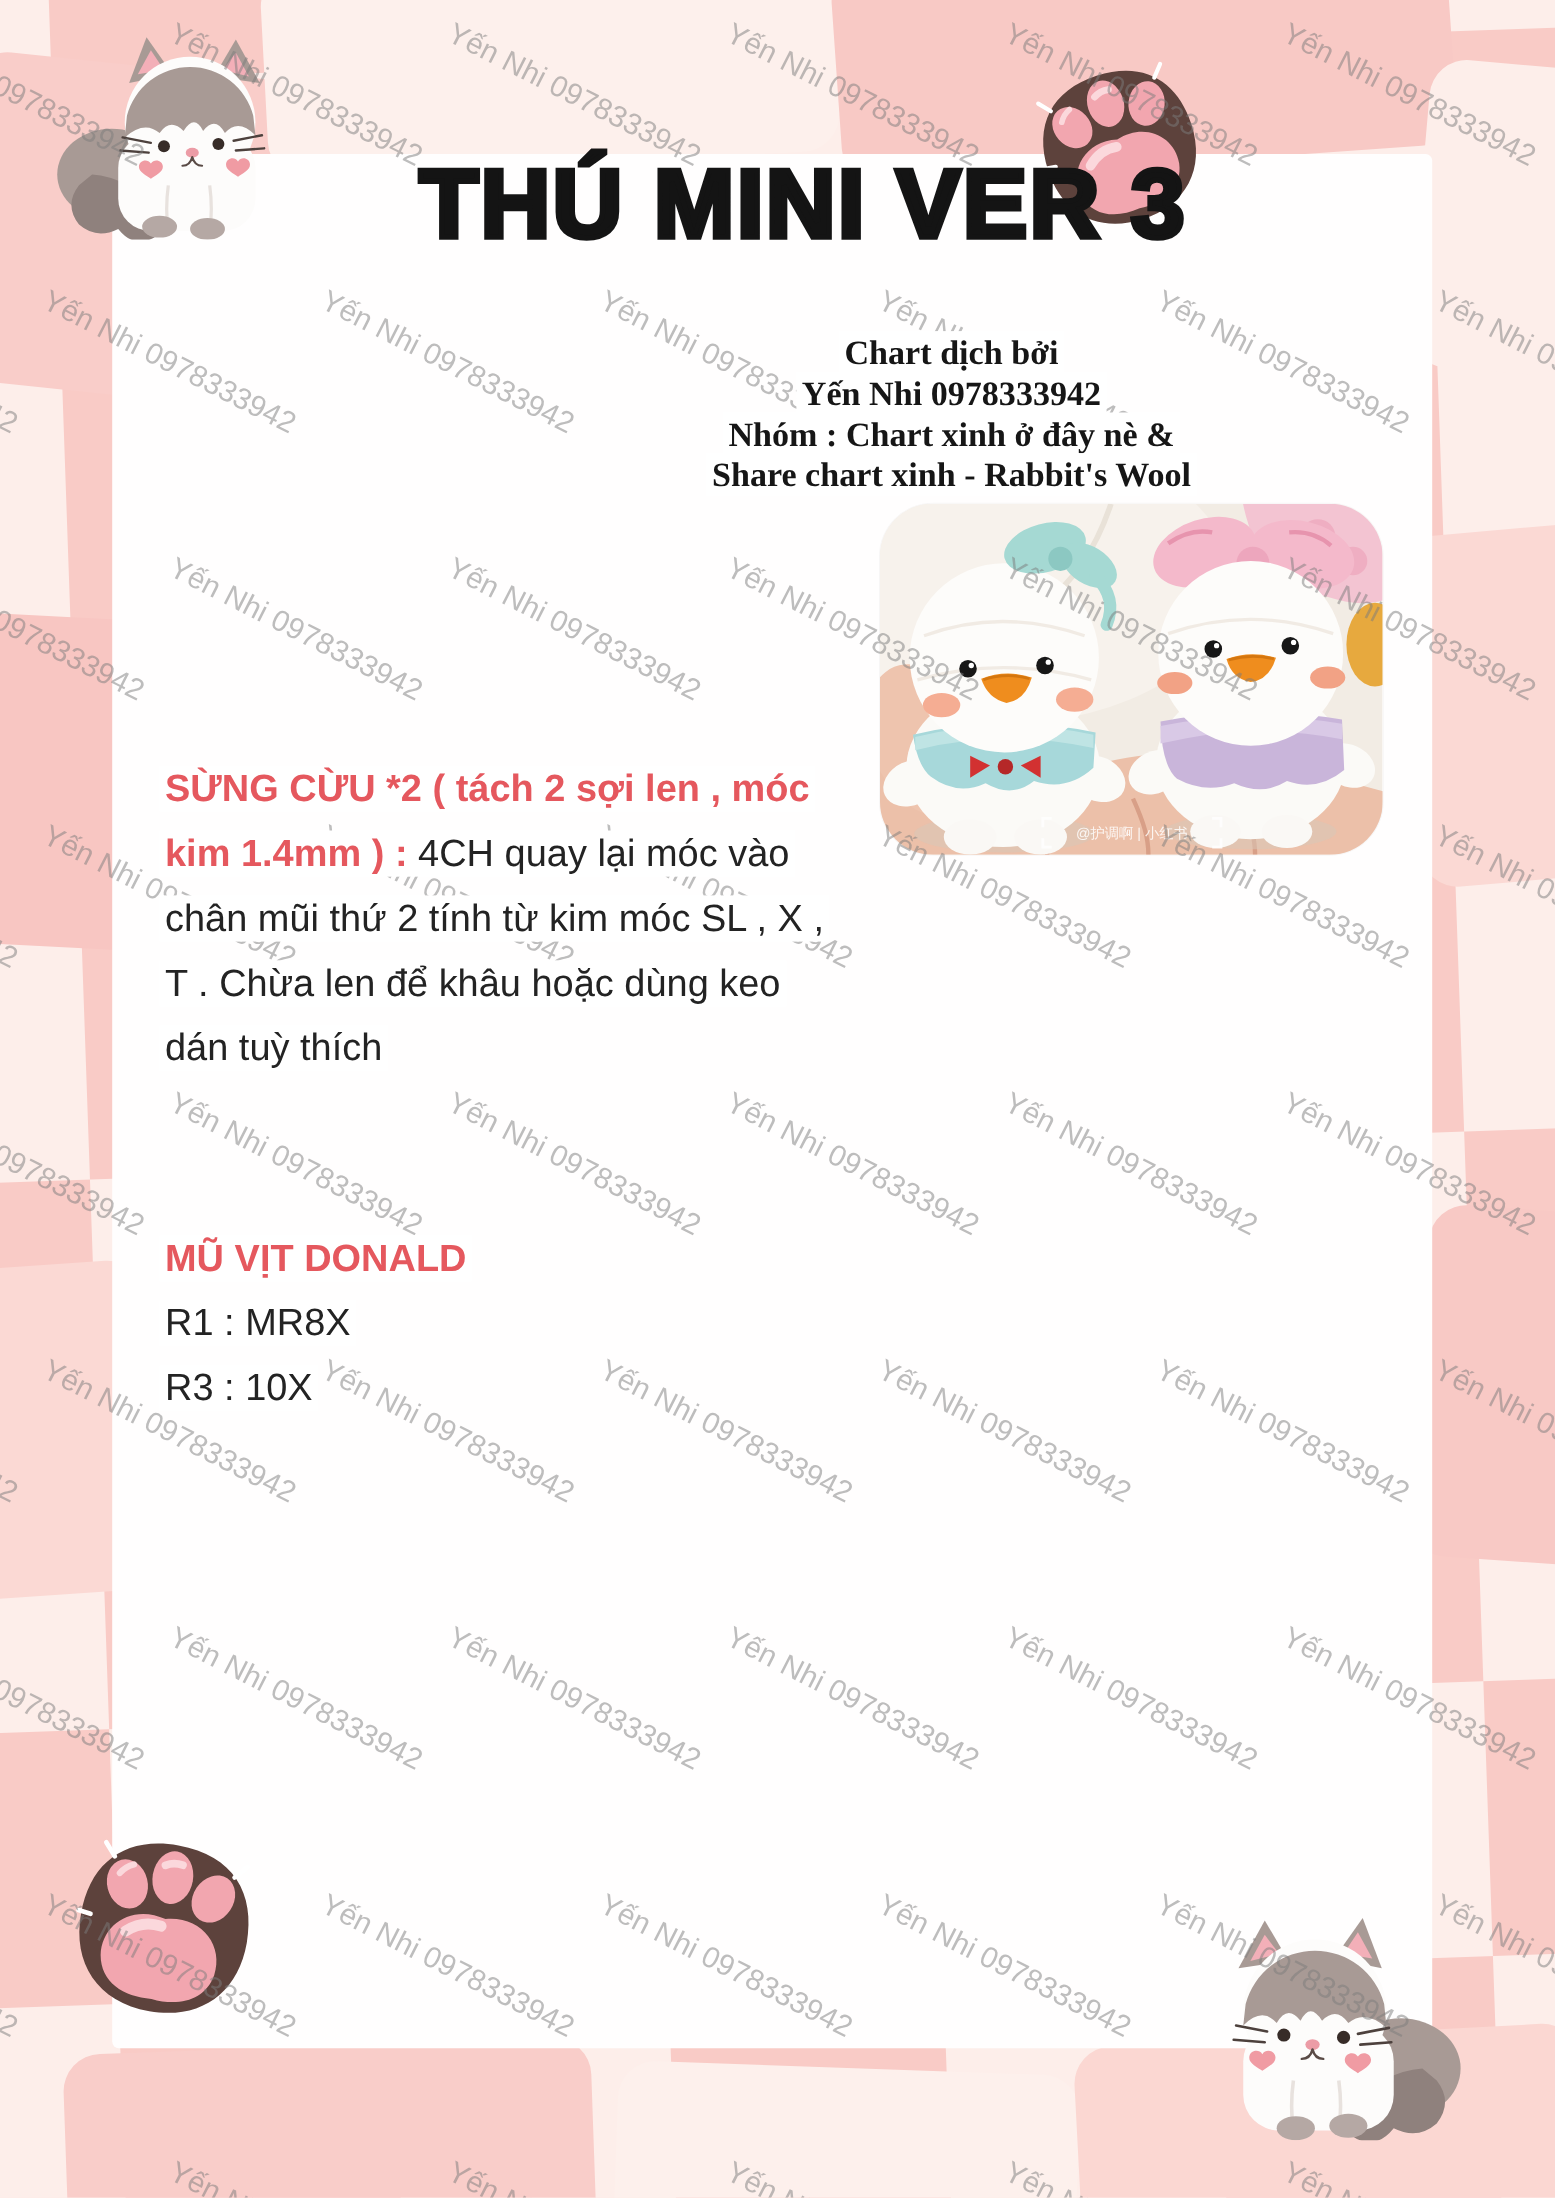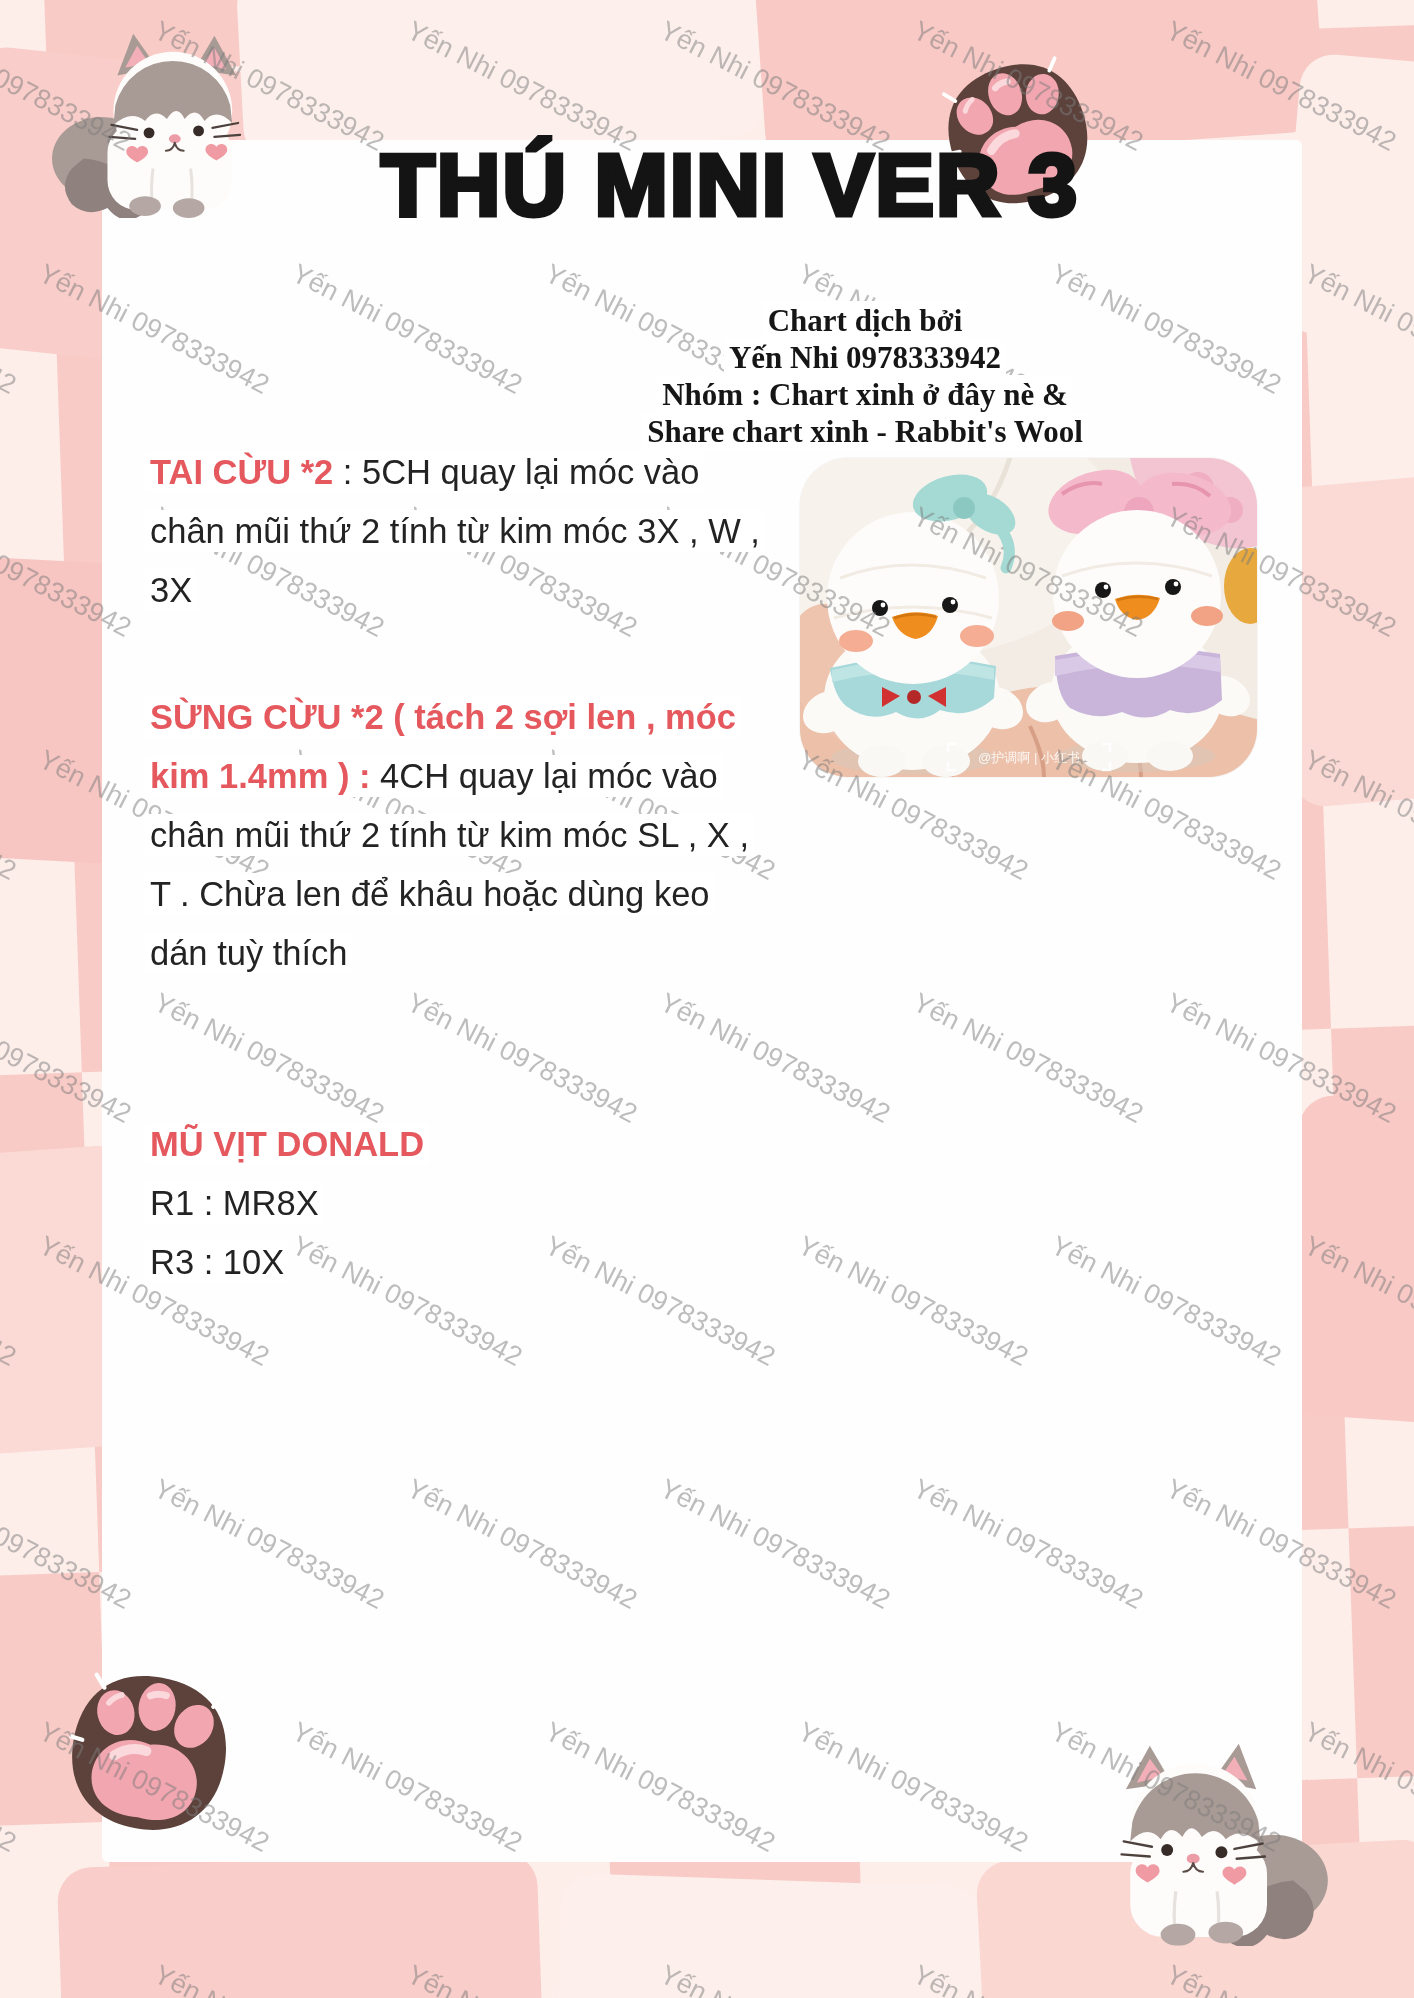--- a/index.html
+++ b/index.html
@@ -273,23 +273,20 @@
 
   <div class="title">THÚ MINI VER 3</div>
 
   <div class="credit">
     <div class="line"><span class="hl">Chart dịch bởi</span></div>
     <div class="line"><span class="hl">Yến Nhi 0978333942</span></div>
     <div class="line"><span class="hl">Nhóm : Chart xinh ở đây nè &amp;</span></div>
     <div class="line"><span class="hl">Share chart xinh - Rabbit's Wool</span></div>
   </div>
 
-  <div class="sec" style="top:443px">
-    <span class="hl"><span class="red">TAI CỪU *2</span><span> : 5CH quay lại móc vào chân mũi thứ 2 tính từ kim móc 3X , W , 3X</span></span>
-  </div>
 
   <div class="sec" style="top:688px">
     <span class="hl"><span class="red">SỪNG CỪU *2 ( tách 2 sợi len , móc kim 1.4mm ) : </span><span>4CH quay lại móc vào chân mũi thứ 2 tính từ kim móc SL , X , T . Chừa len để khâu hoặc dùng keo dán tuỳ thích</span></span>
   </div>
 
   <div class="sec" style="top:1115px">
     <span class="line"><span class="hl red">MŨ VỊT DONALD</span></span>
     <span class="line"><span class="hl">R1 : MR8X</span></span>
     <span class="line"><span class="hl">R3 : 10X</span></span>
   </div>

